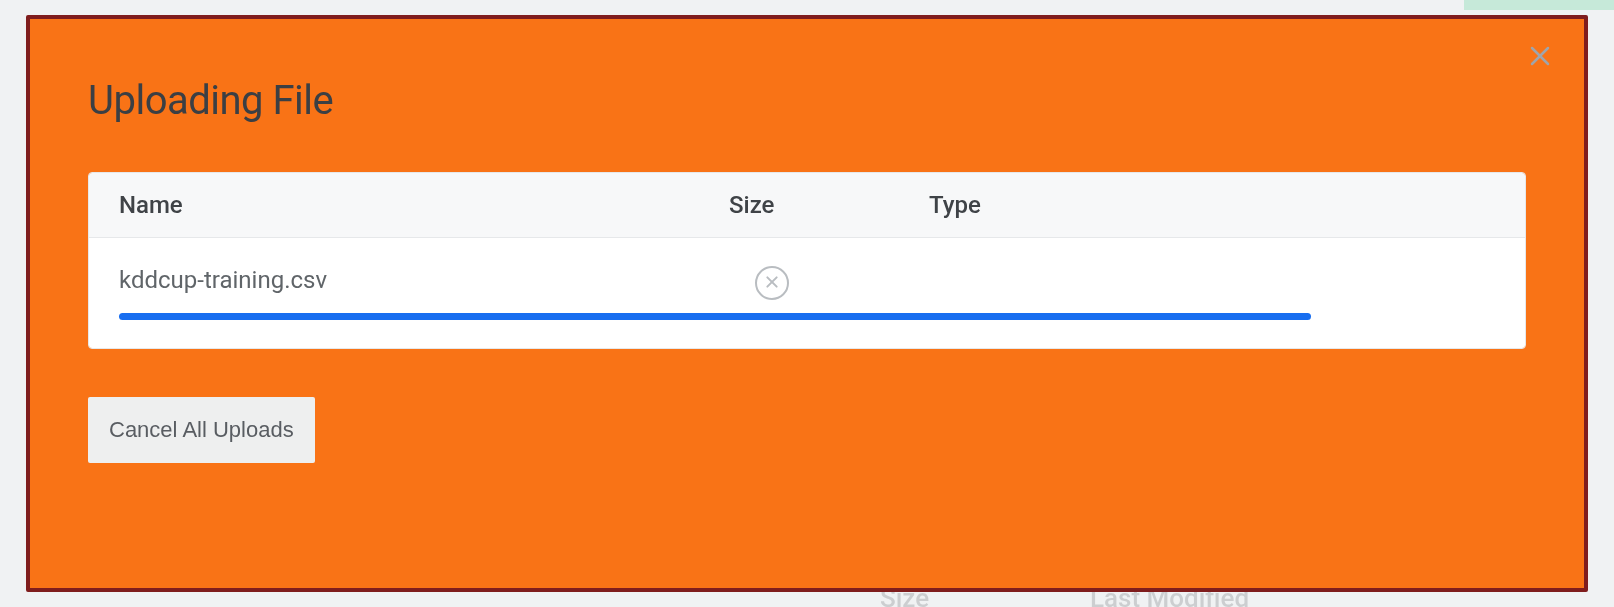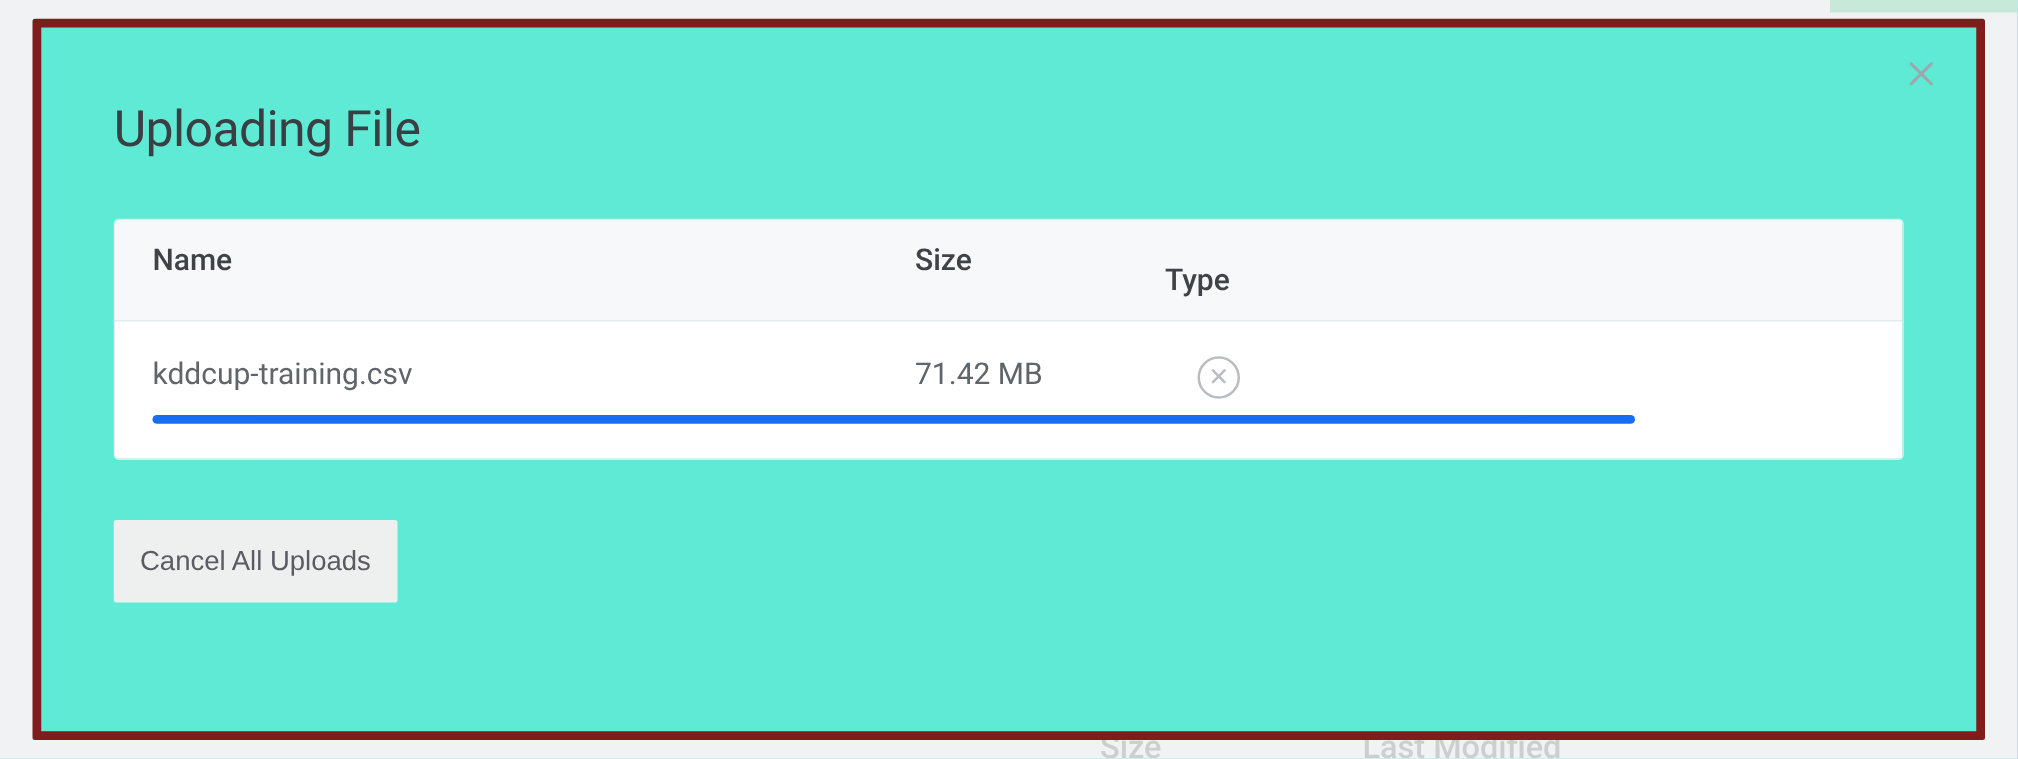--- a/index.html
+++ b/index.html
@@ -22,22 +22,22 @@
       width: 150px;
       height: 10px;
       background: #c6e9d9;
     }
     .modal {
       position: absolute;
       top: 15px;
       left: 26px;
       right: 26px;
       bottom: 15px;
-      background: #5eead4;
-      border: 7px solid #7f1d1d;
+      background: #f97316;
+      border: 4px solid #7f1d1d;
       border-radius: 2px;
       padding: 58px 58px 40px 58px;
     }
     .close-btn {
       position: absolute;
       top: 22px;
       right: 28px;
       width: 32px;
       height: 32px;
       background: transparent;
@@ -84,21 +84,20 @@
       background: #ffffff;
     }
     .col-name {
       flex: 0 0 610px;
     }
     .col-size {
       flex: 0 0 200px;
     }
     .col-type {
       flex: 1 1 auto;
-      margin-top: 16px;
     }
     .col-action {
       flex: 0 0 60px;
       display: flex;
       align-items: center;
       justify-content: flex-end;
     }
     .table-row .cell {
       font-size: 24px;
       font-weight: 400;
@@ -185,21 +184,20 @@
   <div class="upload-table">
     <div class="table-header">
       <div class="col col-name">Name</div>
       <div class="col col-size">Size</div>
       <div class="col col-type">Type</div>
       <div class="col col-action"></div>
     </div>
 
     <div class="table-row">
       <div class="cell col-name">kddcup-training.csv</div>
-      <div class="cell col-size">71.42 MB</div>
       <div class="col-action">
         <button class="cancel-item" aria-label="Cancel upload">
           <span>
             <svg viewBox="0 0 24 24" fill="none" stroke-width="3" stroke-linecap="round">
               <line x1="5" y1="5" x2="19" y2="19"></line>
               <line x1="19" y1="5" x2="5" y2="19"></line>
             </svg>
           </span>
         </button>
       </div>

